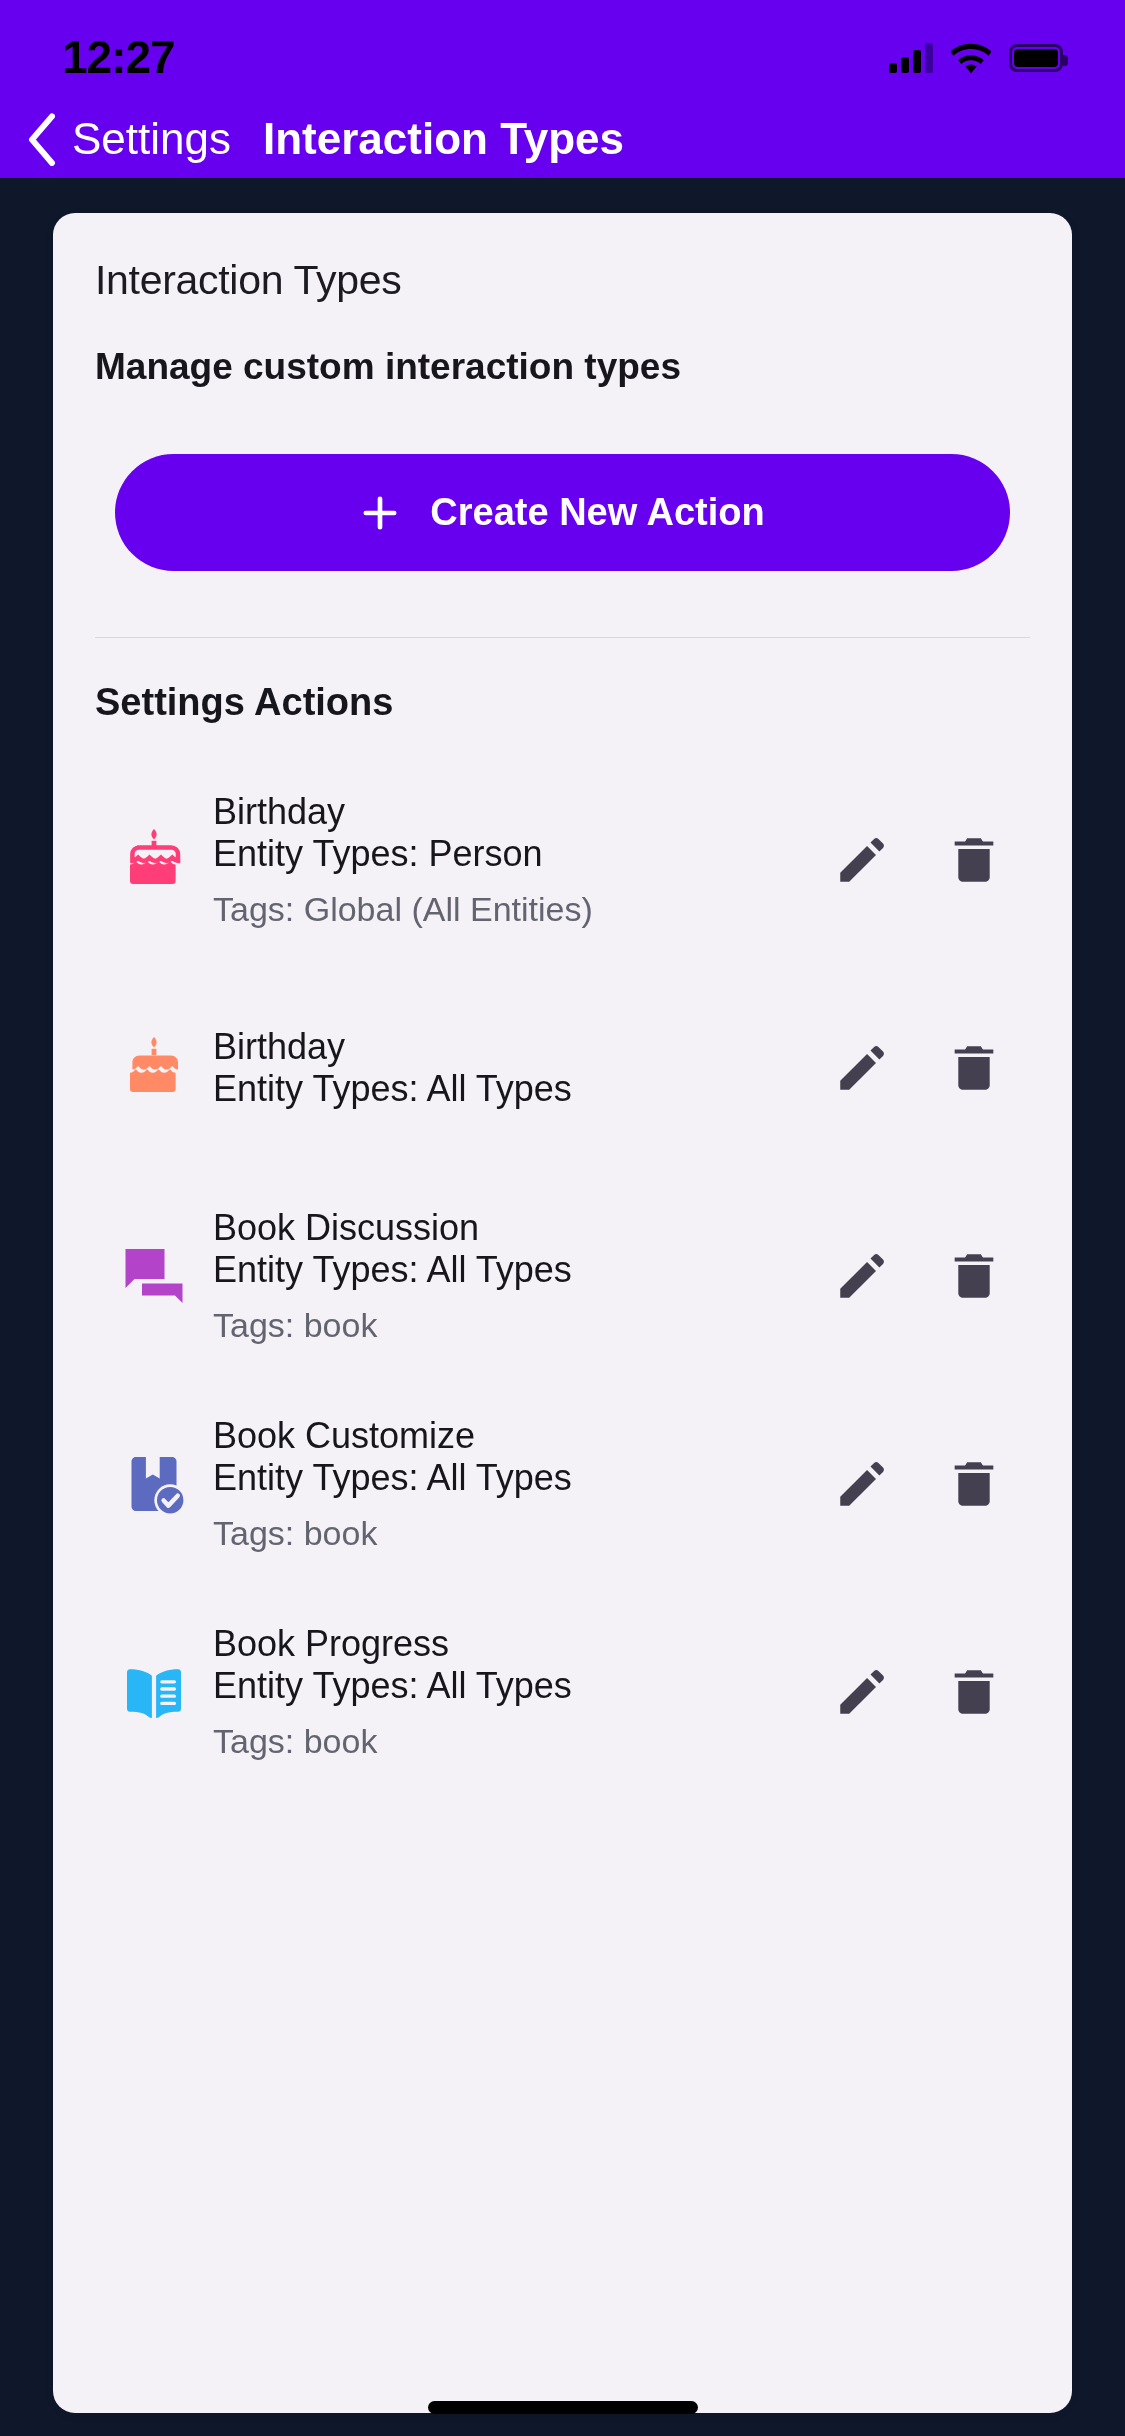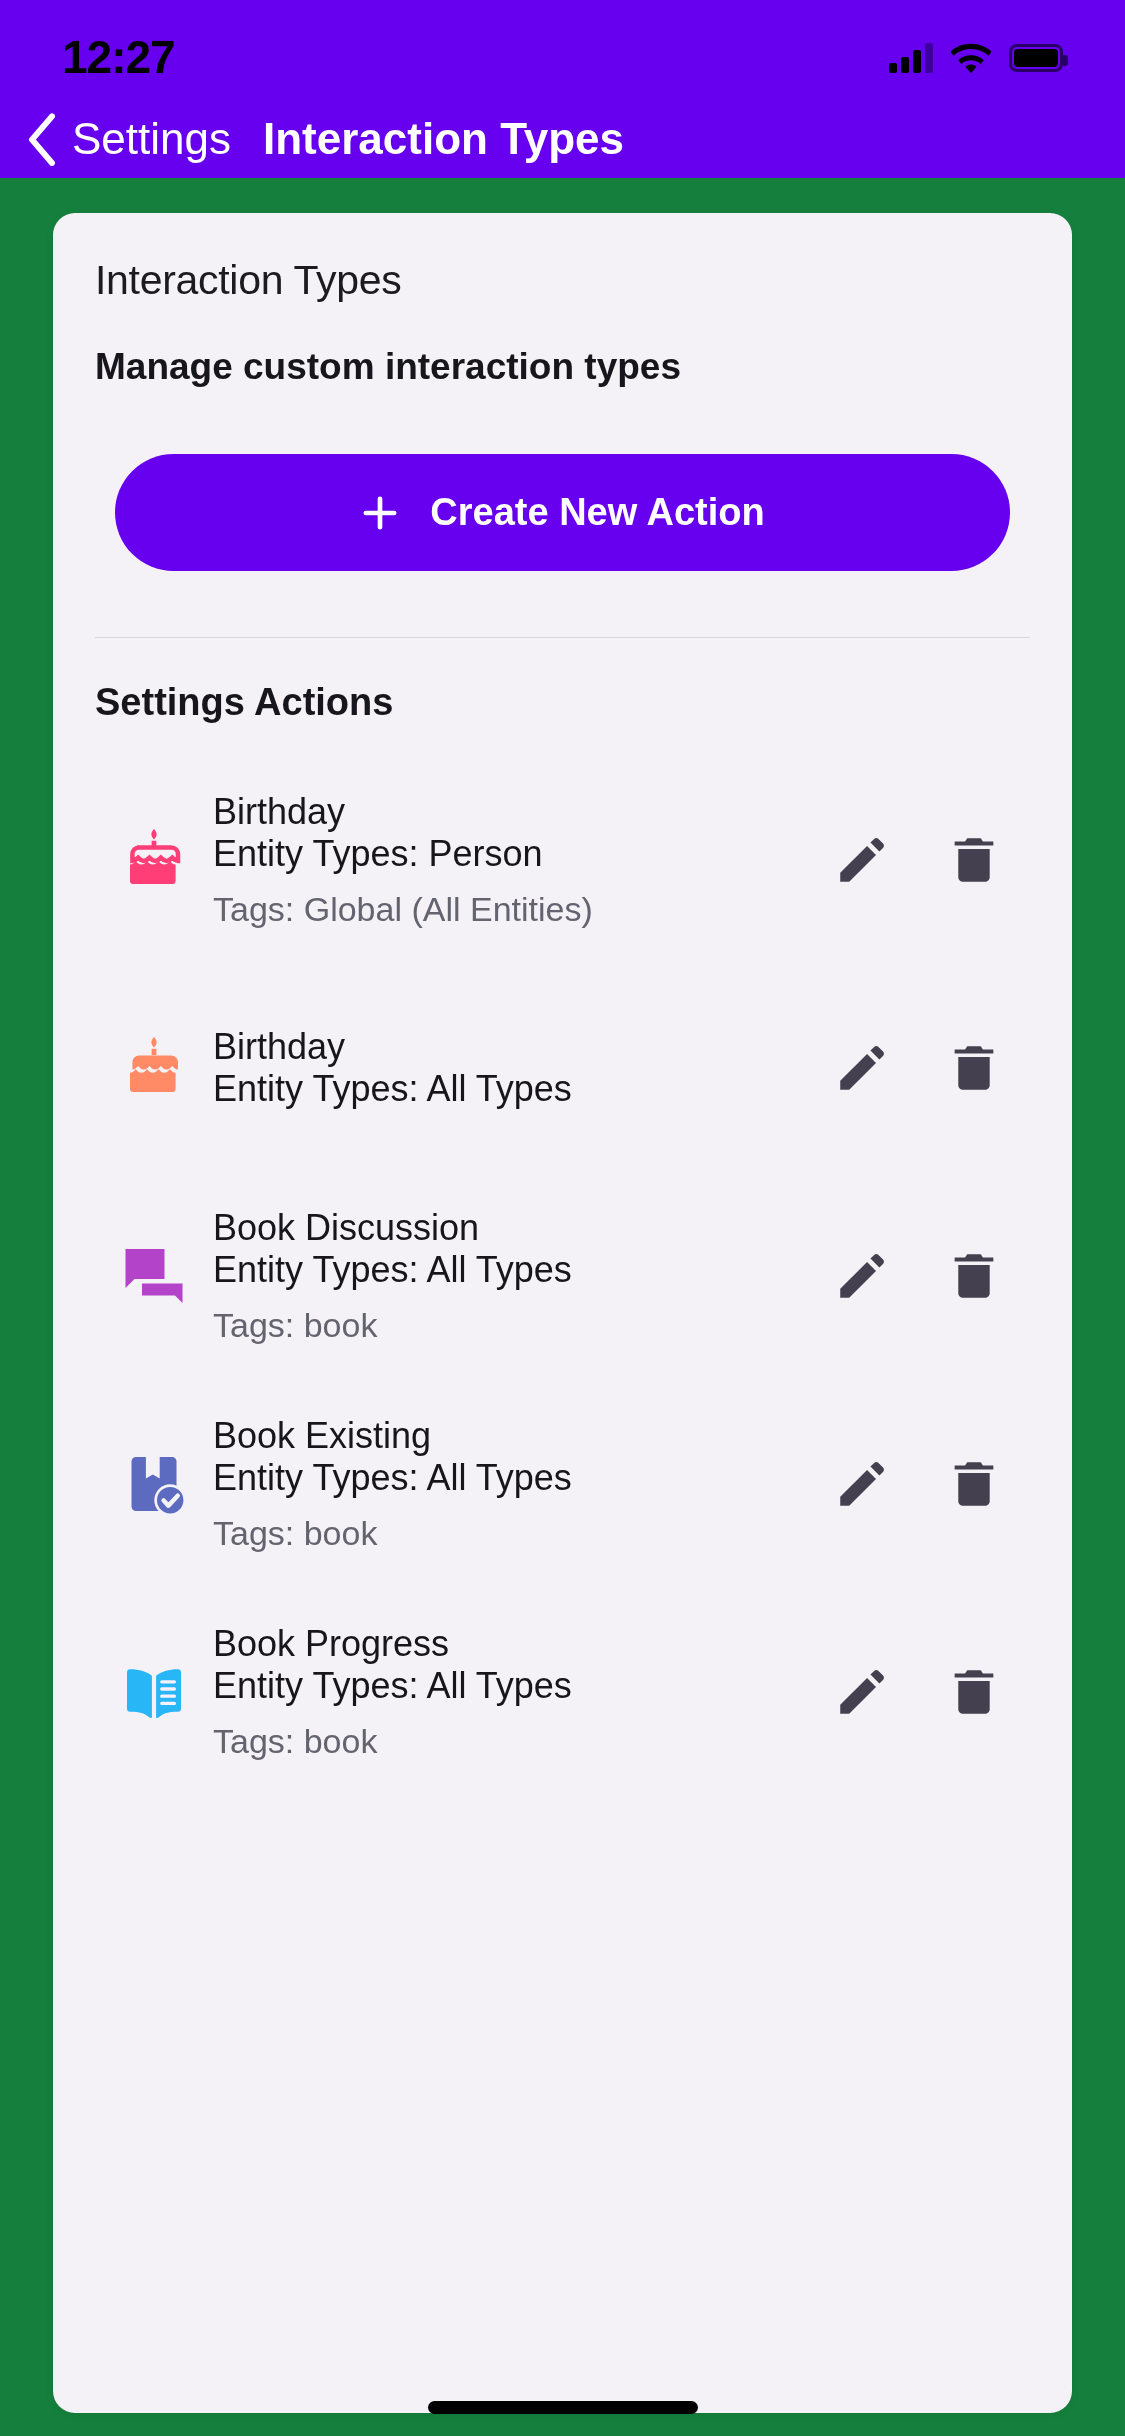--- a/index.html
+++ b/index.html
@@ -2,21 +2,21 @@
 <html><head>
 <meta charset="utf-8">
 <style>
   * { box-sizing: border-box; margin: 0; padding: 0; }
   html, body {
     width: 1125px; height: 2436px;
     background: #f0f0f0;
     font-family: "Liberation Sans", sans-serif;
     overflow: hidden;
   }
-  .screen { position: relative; width: 1125px; height: 2436px; background: #15803d; }
+  .screen { position: relative; width: 1125px; height: 2436px; background: #0f172a; }
 
   
   .statusbar {
     position: absolute; top: 0; left: 0; width: 1125px; height: 105px;
     background: #6600ee;
   }
   .status-time {
     position: absolute; left: 62px; top: 30px;
     font-size: 46px; font-weight: 700; color: #000; letter-spacing: -1px;
   }
@@ -261,21 +261,21 @@
         <div class="action-icon">
           <svg viewBox="0 0 24 24">
               <path d="M6 3h12c.8 0 1.5.7 1.5 1.5v15c0 .8-.7 1.5-1.5 1.5H6c-.8 0-1.5-.7-1.5-1.5v-15C4.5 3.7 5.2 3 6 3Z" fill="#5C6BC0"></path>
               <path d="M9.3 3h4.6v7.2l-2.3-1.4-2.3 1.4Z" fill="#f5f2f7"></path>
               <circle cx="17.4" cy="17.4" r="5.3" fill="#f5f2f7"></circle>
               <circle cx="17.4" cy="17.4" r="4.4" fill="#5C6BC0"></circle>
               <path d="m15.2 17.5 1.6 1.7 3.1-3.3" fill="none" stroke="#f5f2f7" stroke-width="1.5" stroke-linecap="round" stroke-linejoin="round"></path>
             </svg>
         </div>
         <div class="action-text">
-          <div class="action-name">Book Existing</div>
+          <div class="action-name">Book Customize</div>
           <div class="action-entity">Entity Types: All Types</div>
           <div class="action-tags">Tags: book</div>
         </div>
         <div class="action-btns">
           <button class="icon-btn">
             <span>
               <svg viewBox="0 0 24 24">
                   <path d="M3 17.3 14.1 6.2l3.7 3.7L6.7 21H3Z" fill="#454050"></path>
                   <path d="M15.5 4.8 17 3.3c.5-.5 1.3-.5 1.8 0l1.9 1.9c.5.5.5 1.3 0 1.8l-1.5 1.5Z" fill="#454050"></path>
                 </svg>

